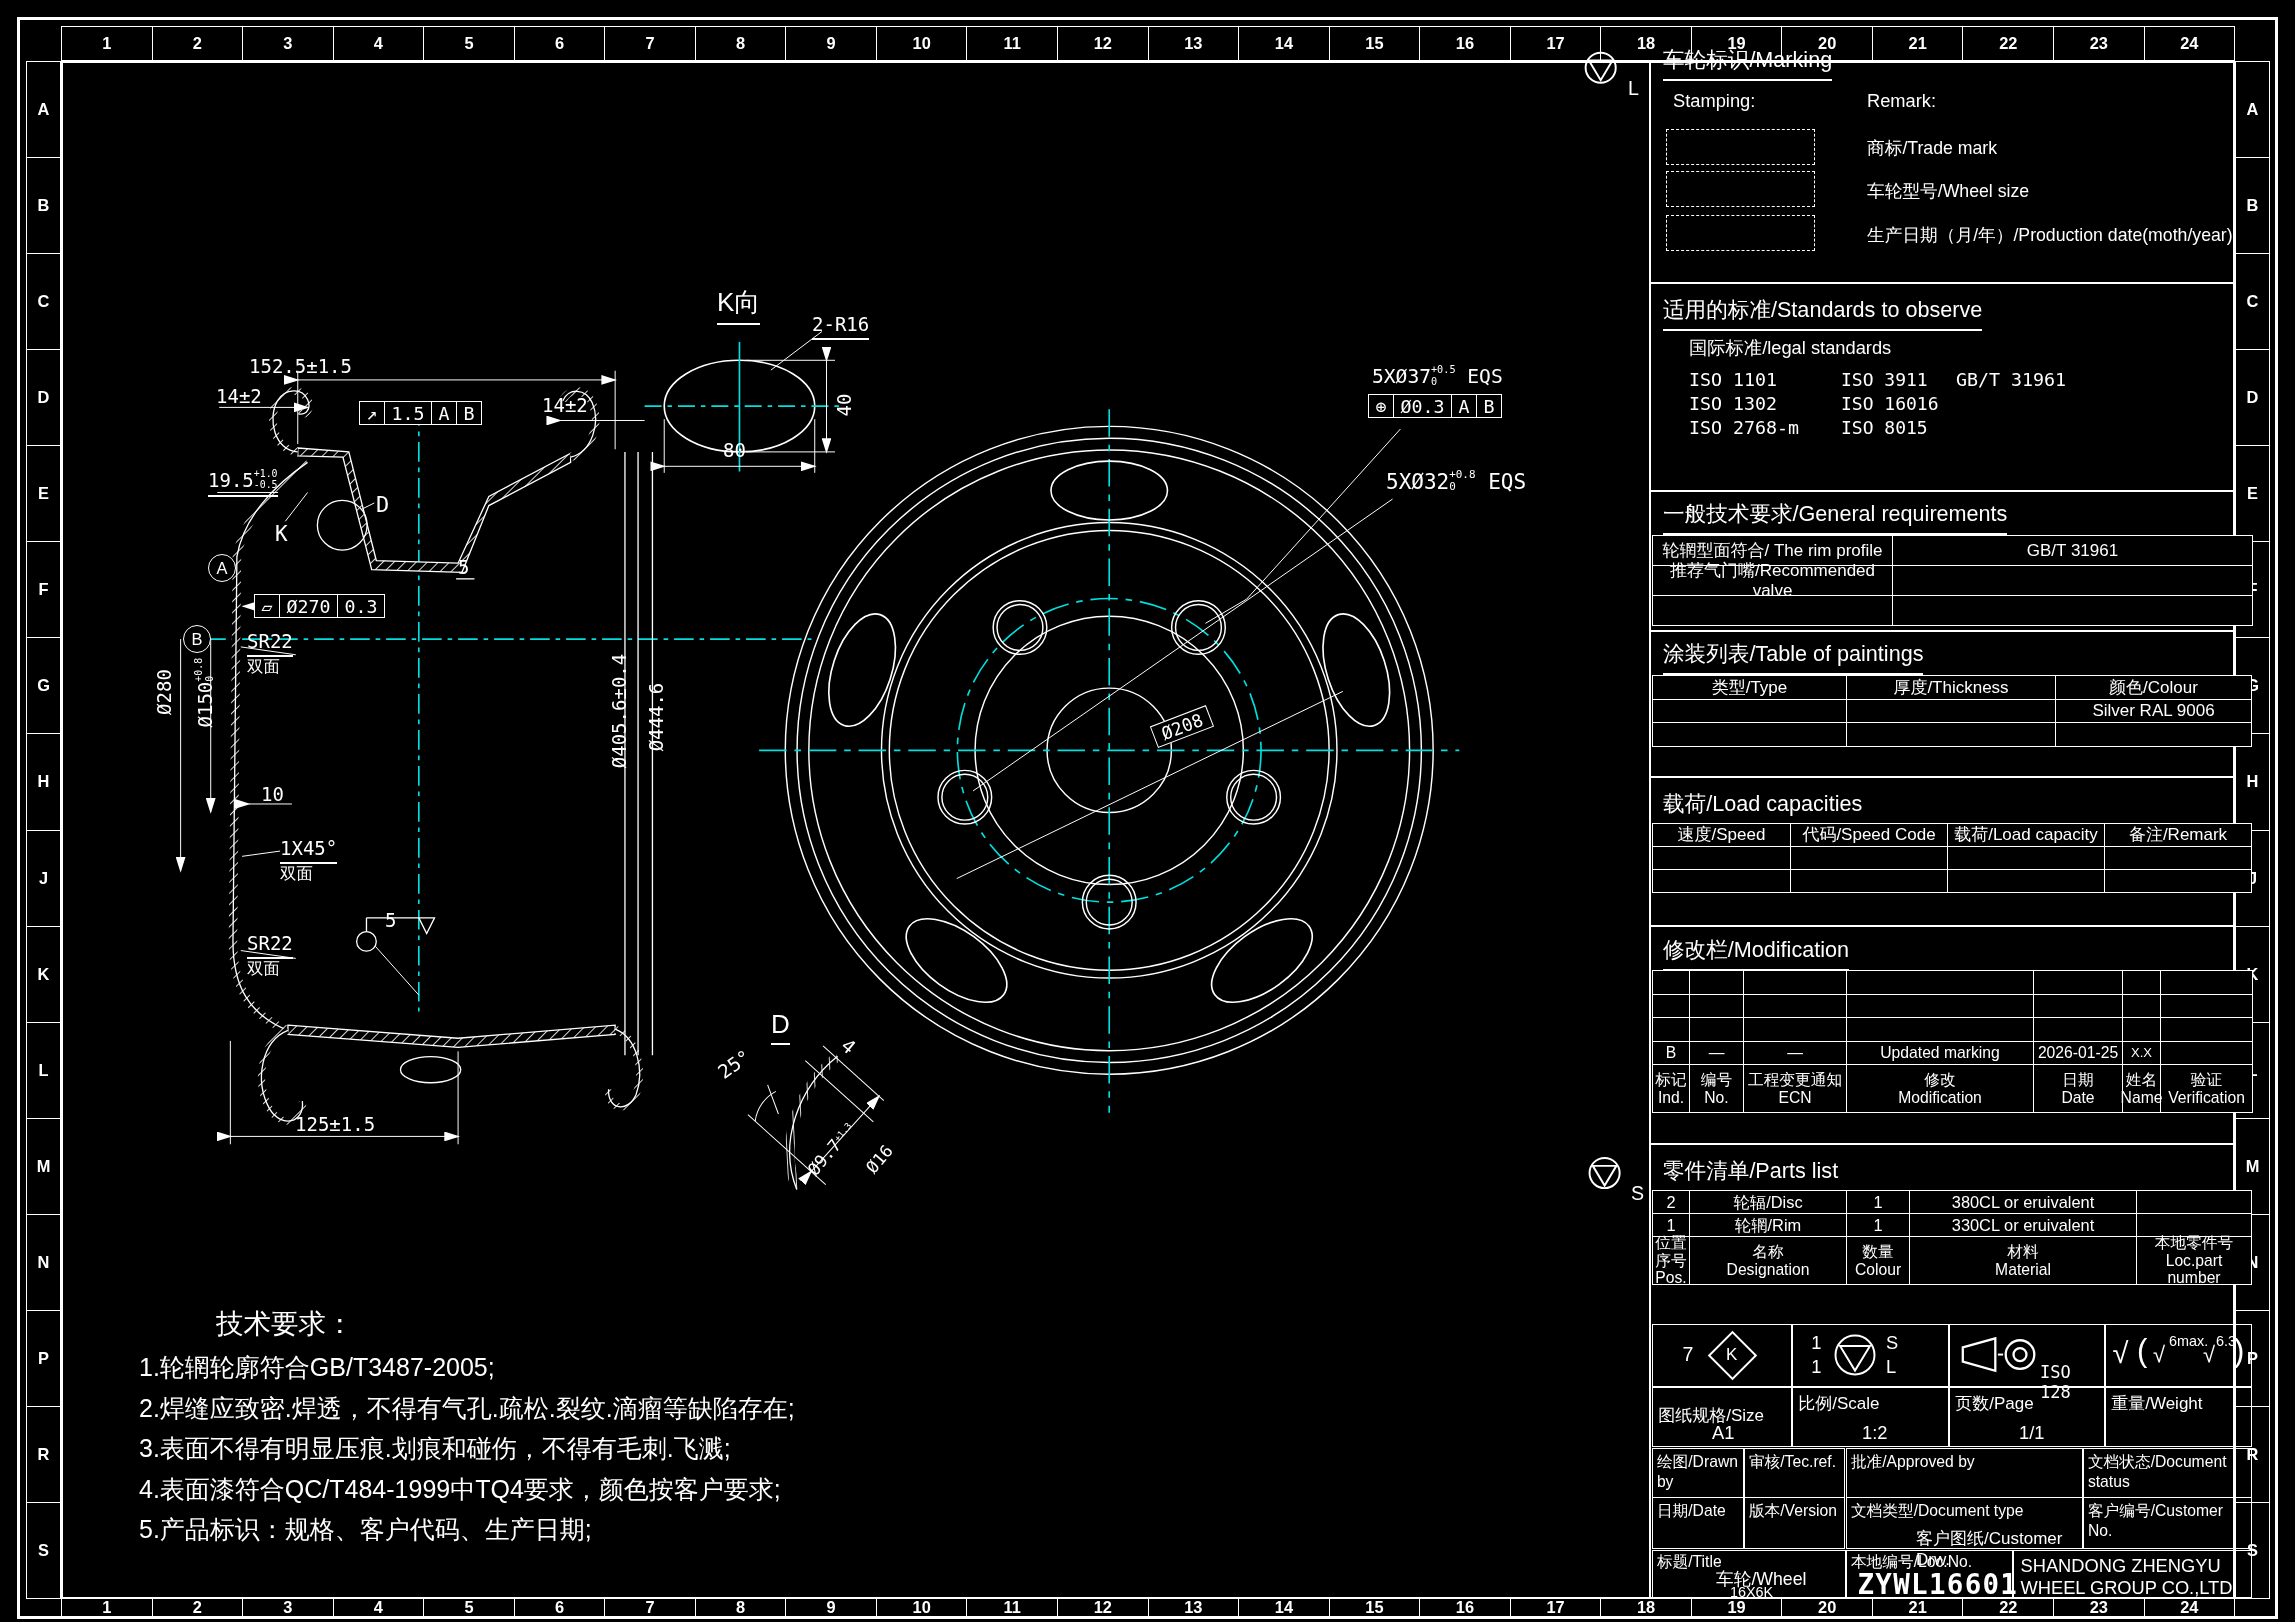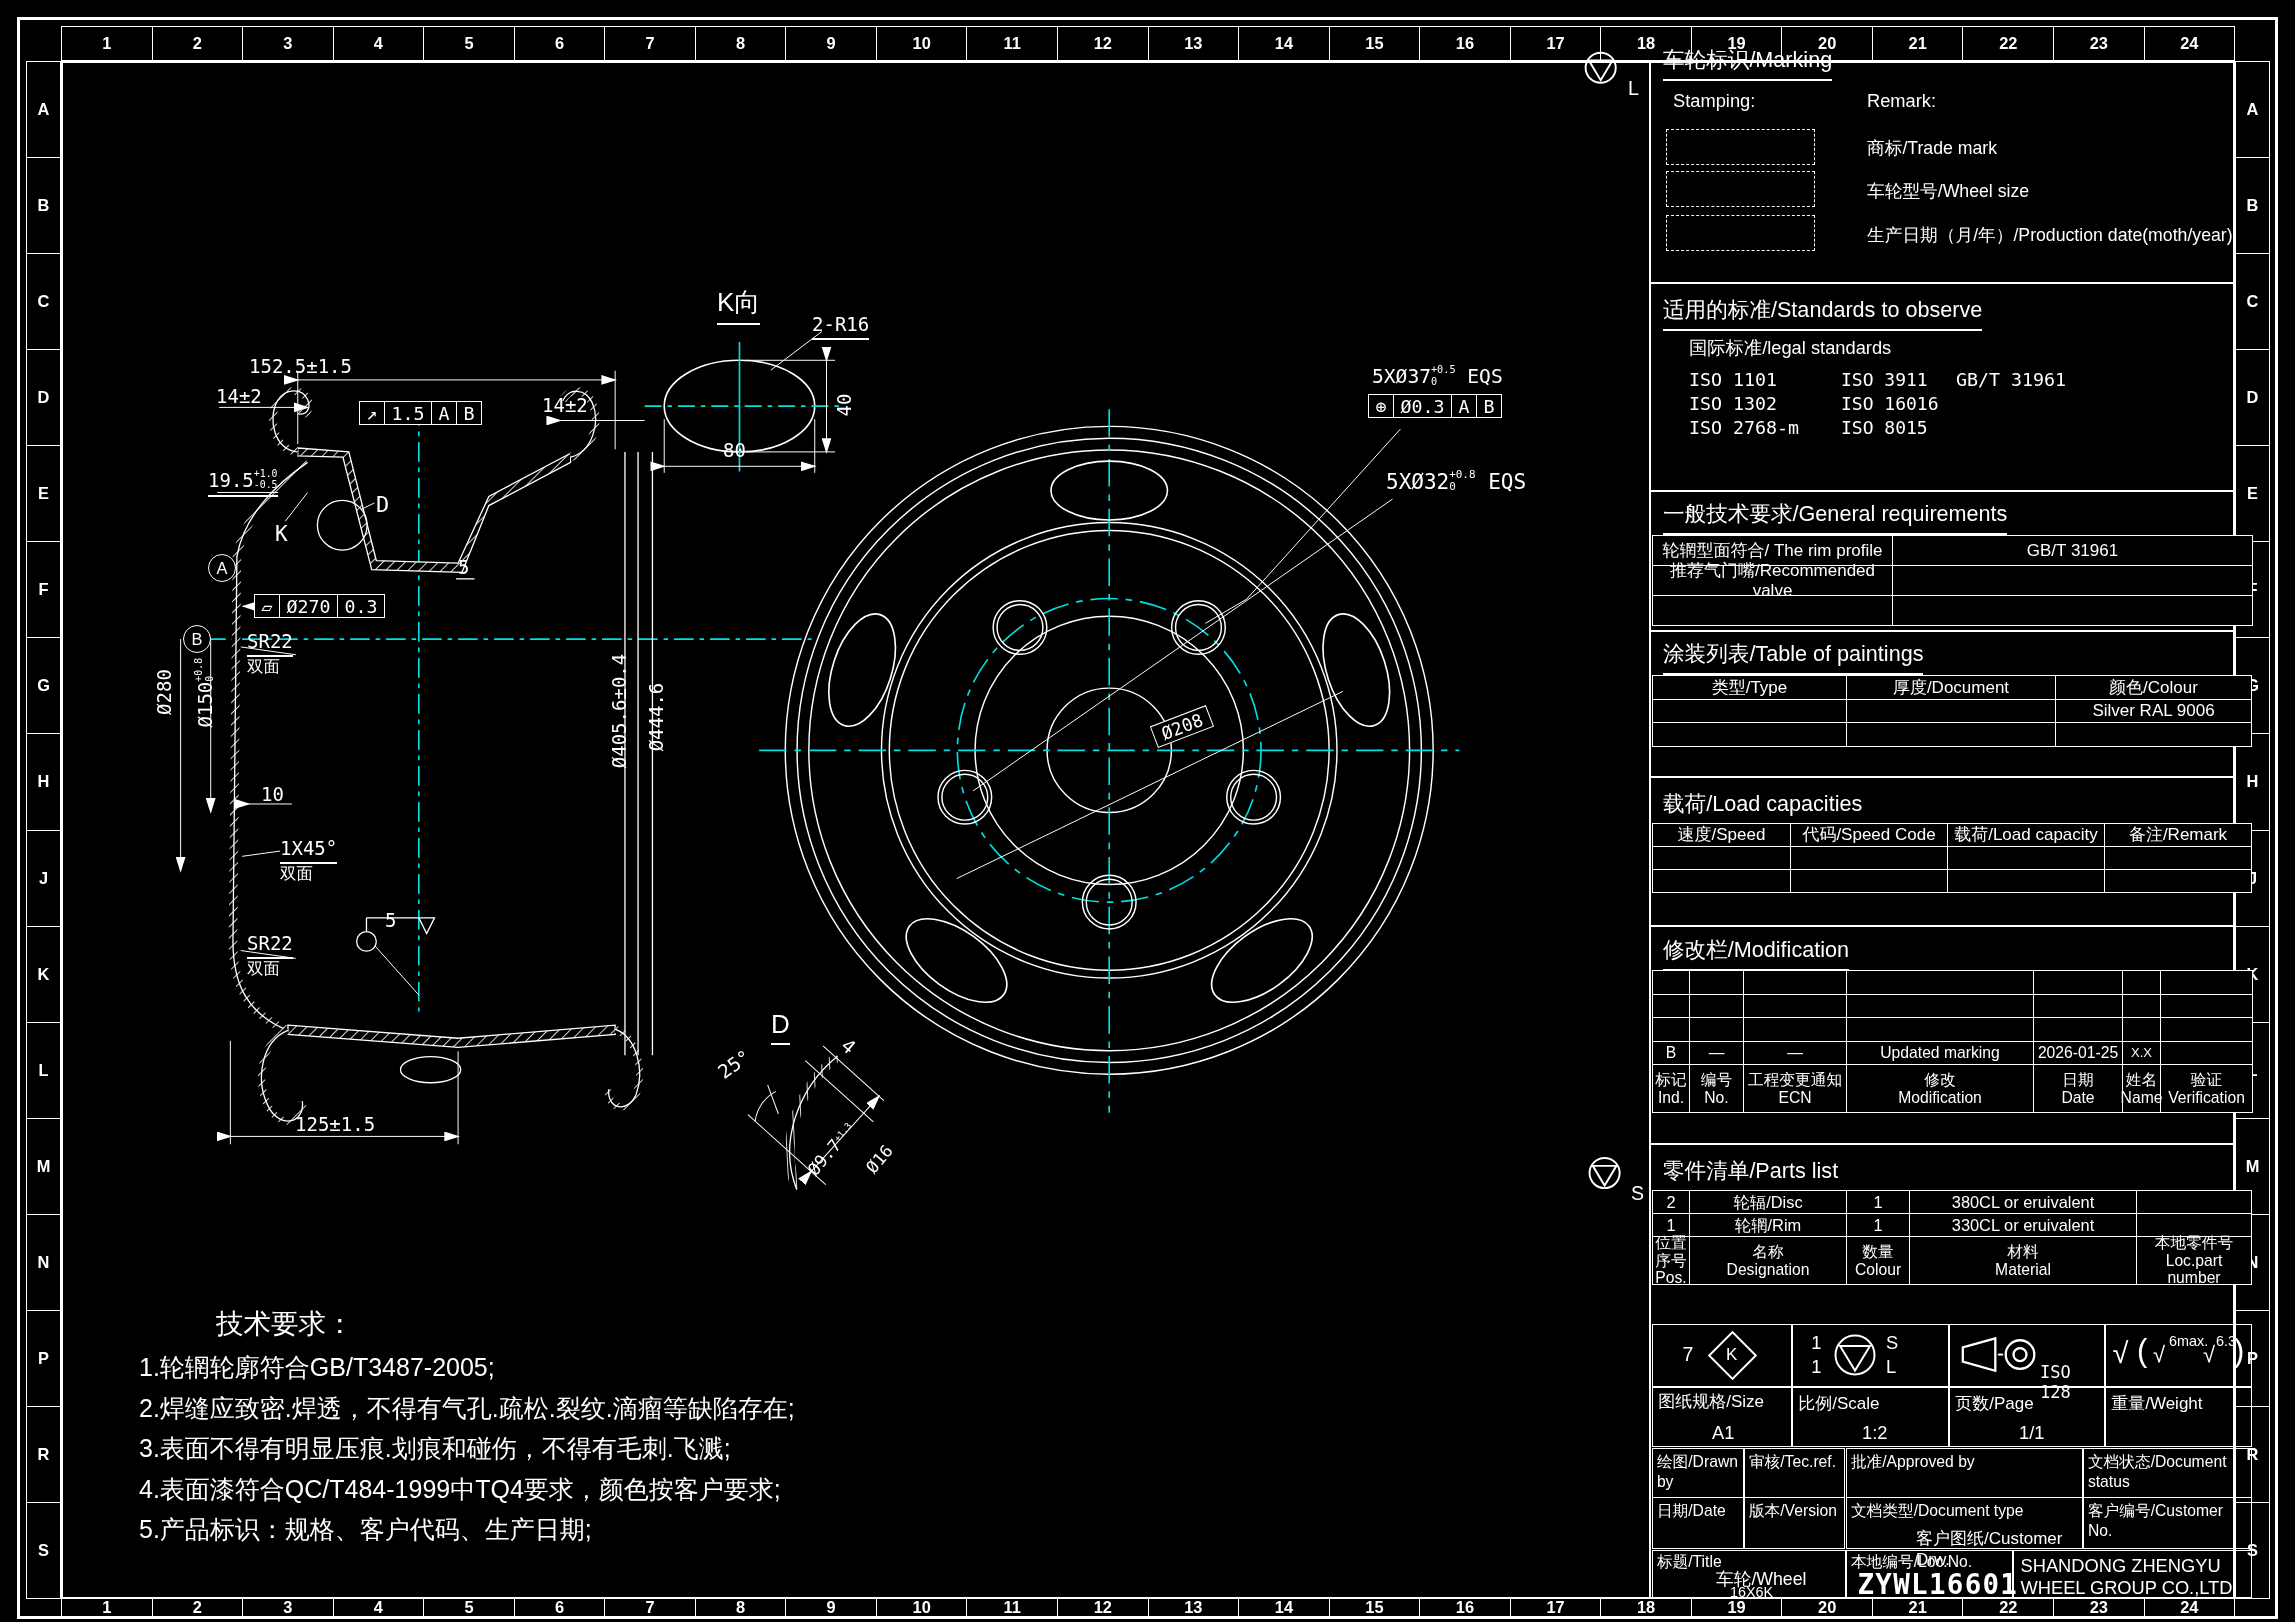--- a/index.html
+++ b/index.html
@@ -430,21 +430,21 @@
       <span class="abs" style="left:6.5px;top:11.8px;font-size:29px;">√</span>
       <span class="abs" style="left:31px;top:7.9px;font-size:31px;">(</span>
       <span class="abs" style="left:47px;top:17px;font-size:22px;">√</span>
       <span class="abs" style="left:63px;top:7.9px;font-size:14.4px;">6max.</span>
       <span class="abs" style="left:97px;top:17px;font-size:22px;">√</span>
       <span class="abs" style="left:110px;top:7.9px;font-size:14.4px;">6.3</span>
       <span class="abs" style="left:128px;top:7.9px;font-size:31px;">)</span>
     </div>
 
     <div class="cell" style="left:0;top:63px;width:140px;height:60px;">
-      <span class="abs" style="left:5.2px;top:2px;">图纸规格/Size</span>
+      <span class="abs" style="left:5.2px;top:16px;">图纸规格/Size</span>
       <span class="abs" style="left:59px;top:34px;font-size:18.3px;">A1</span>
     </div>
     <div class="cell" style="left:140px;top:63px;width:157px;height:60px;">
       <span class="abs" style="left:5.2px;top:3.9px;">比例/Scale</span>
       <span class="abs" style="left:69px;top:34px;font-size:18.3px;">1:2</span>
     </div>
     <div class="cell" style="left:297px;top:63px;width:156px;height:60px;">
       <span class="abs" style="left:5.2px;top:3.9px;">页数/Page</span>
       <span class="abs" style="left:69px;top:34px;font-size:18.3px;">1/1</span>
     </div>
@@ -505,21 +505,21 @@
         <div class="tc" style="width: 360px; height: 30px;"></div>
       </div>
       <div class="trow">
         <div class="tc" style="width: 240px; height: 30px;"></div>
         <div class="tc" style="width: 360px; height: 30px;"></div>
       </div>
     </div>
     <div class="tbl" style="left: 1652px; top: 675px;">
       <div class="trow">
         <div class="tc" style="width: 194px; height: 23.6px;">类型/Type</div>
-        <div class="tc" style="width: 209px; height: 23.6px;">厚度/Document</div>
+        <div class="tc" style="width: 209px; height: 23.6px;">厚度/Thickness</div>
         <div class="tc" style="width: 196px; height: 23.6px;">颜色/Colour</div>
       </div>
       <div class="trow">
         <div class="tc" style="width: 194px; height: 23.6px;"></div>
         <div class="tc" style="width: 209px; height: 23.6px;"></div>
         <div class="tc" style="width: 196px; height: 23.6px;">Silver RAL 9006</div>
       </div>
       <div class="trow">
         <div class="tc" style="width: 194px; height: 23.6px;"></div>
         <div class="tc" style="width: 209px; height: 23.6px;"></div>

